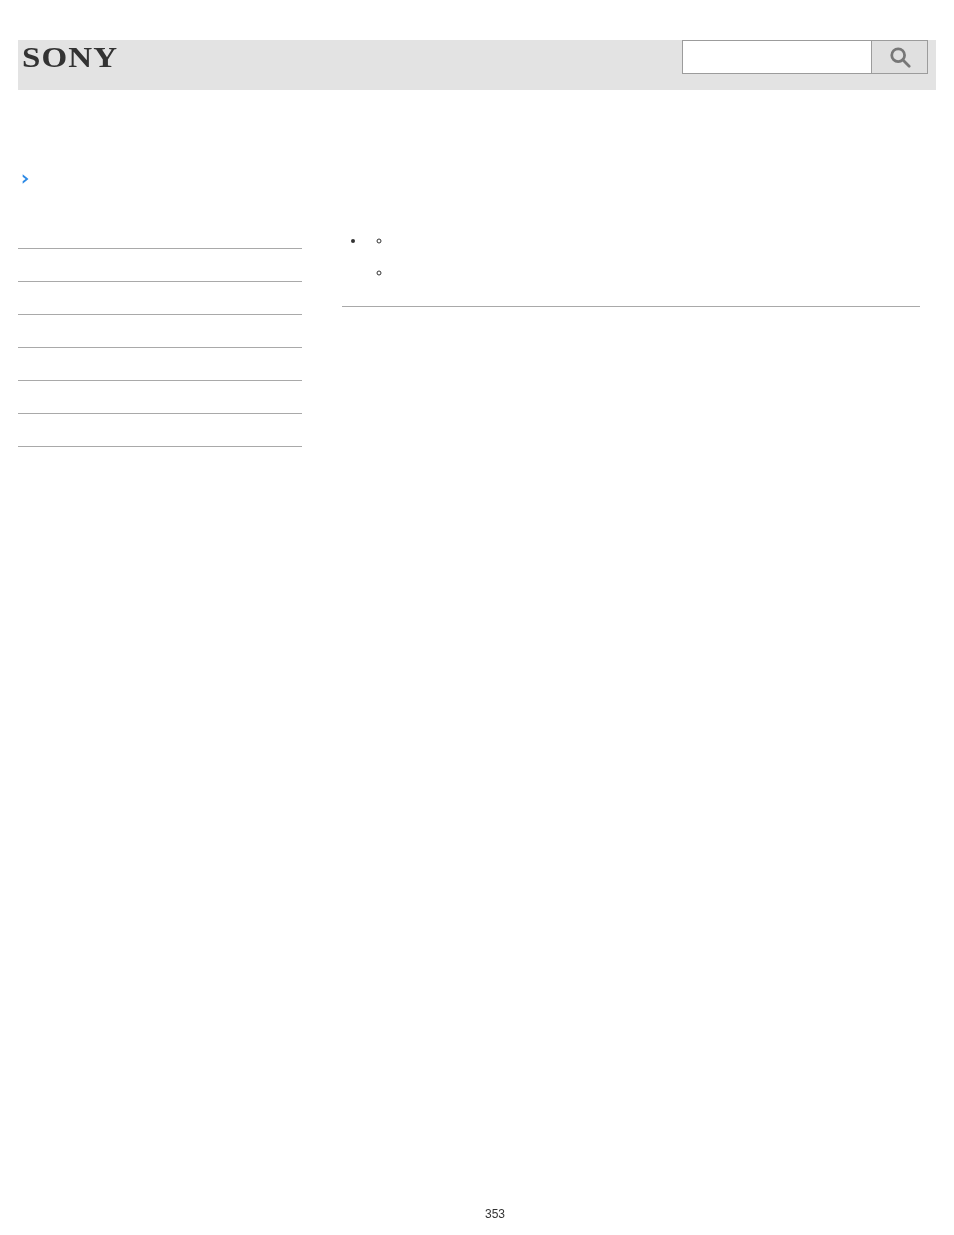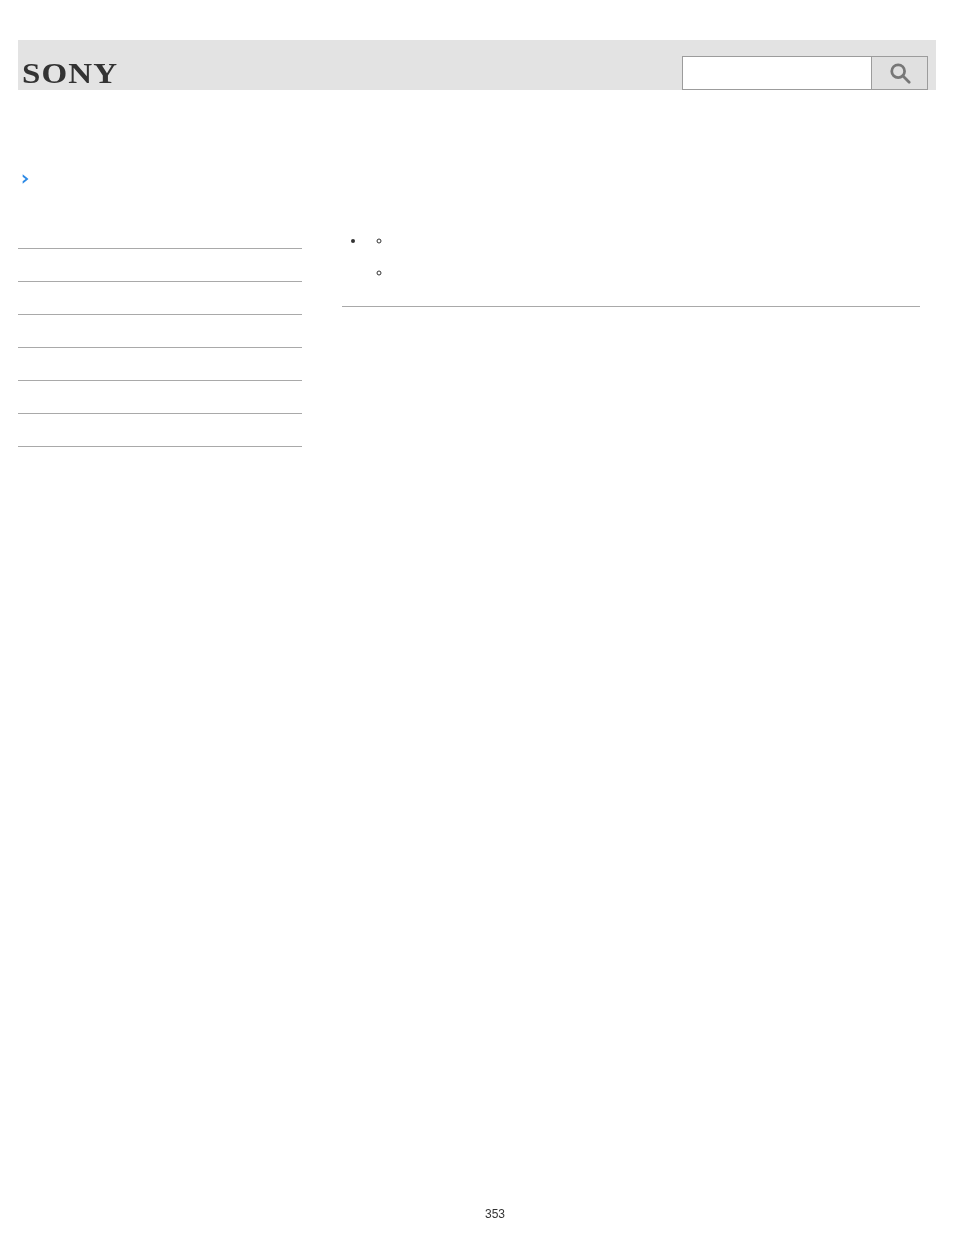--- a/index.html
+++ b/index.html
@@ -4,21 +4,21 @@
 <style>
   * { margin: 0; padding: 0; box-sizing: border-box; }
   html, body { width: 954px; background: #fff; font-family: Arial, Helvetica, sans-serif; color: #333; }
   .page { width: 954px; padding: 40px 18px 40px 18px; position: relative; }
 
   
   .header-bar {
     background: #e3e3e3;
     height: 50px;
     display: flex;
-    align-items: flex-end;
+    align-items: flex-start;
     justify-content: space-between;
     padding: 0 8px 0 4px;
   }
   .logo {
     font-family: "Times New Roman", serif;
     font-size: 30px;
     font-weight: 900;
     letter-spacing: 1px;
     transform: scaleX(1.1);
     transform-origin: left center;

